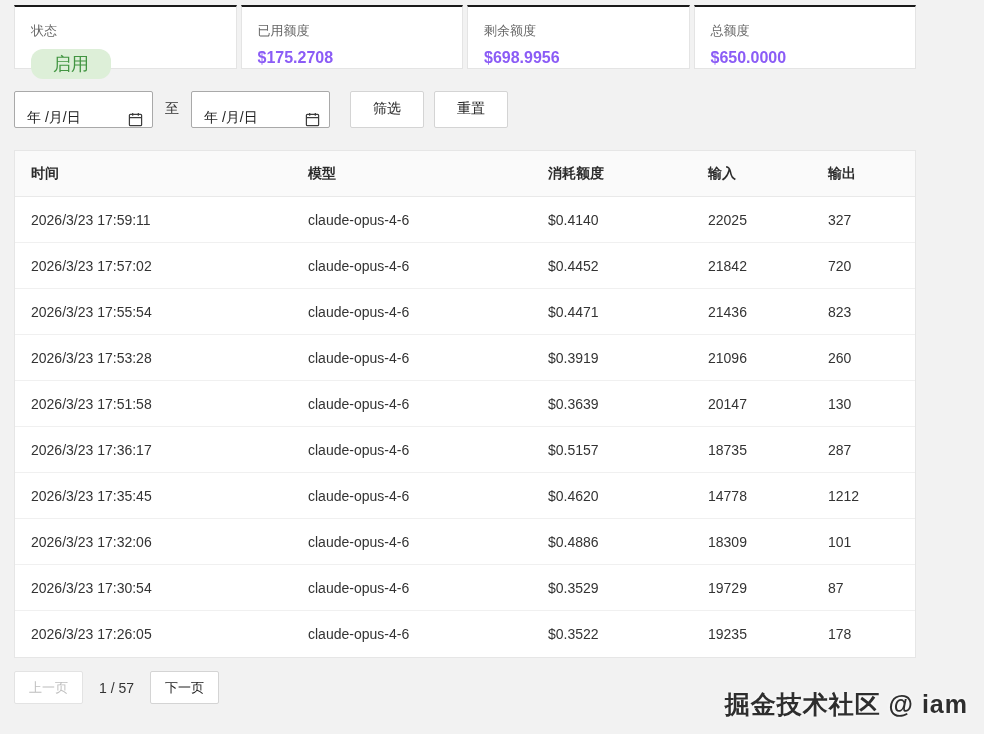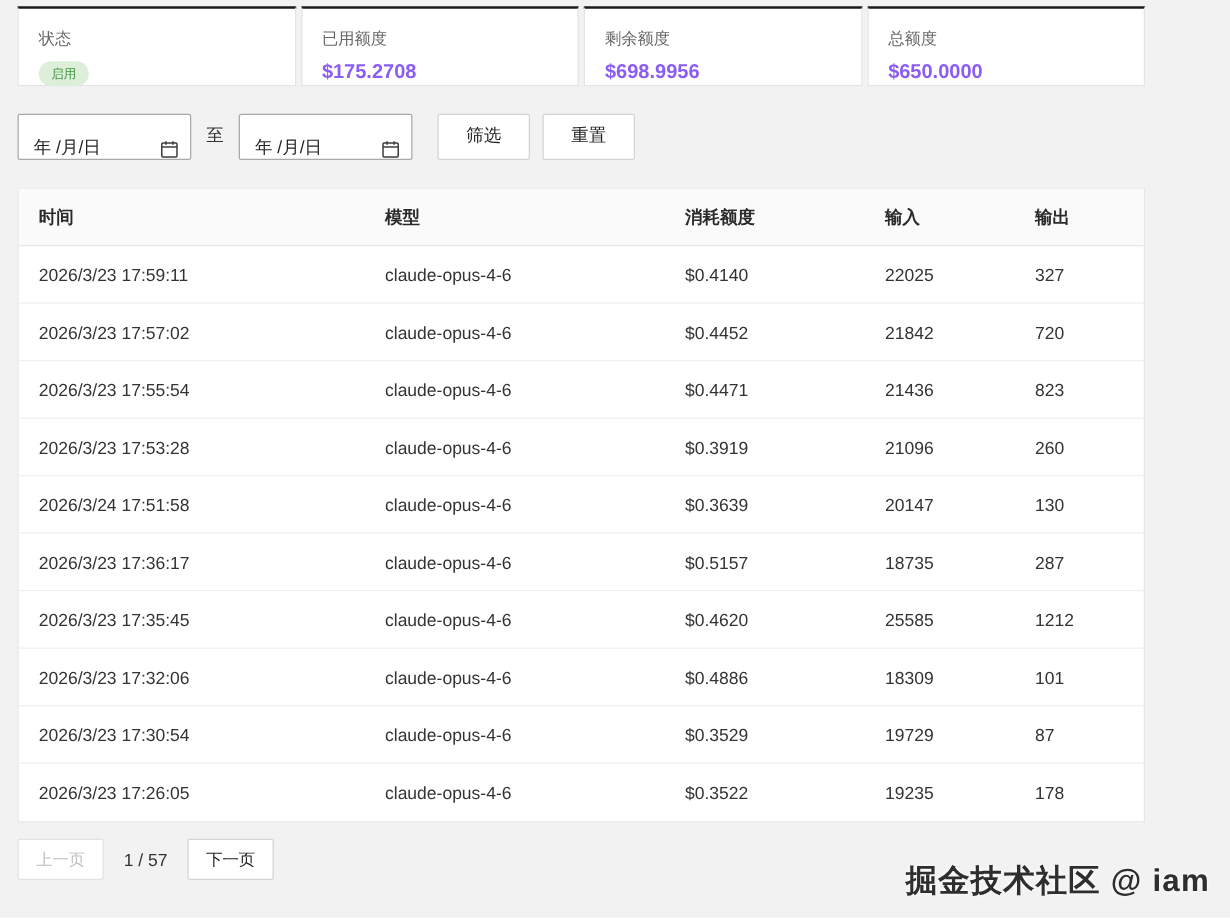--- a/index.html
+++ b/index.html
@@ -20,24 +20,24 @@
     height: 64px;
     background: #fff;
     border: 1px solid #e4e4e4;
     border-top: 2px solid #1a1a1a;
     padding: 15px 16px;
   }
   .stat-label { font-size: 13px; color: #666; margin-bottom: 9px; }
   .stat-value { font-size: 16px; font-weight: bold; color: #8b5cf6; }
   .badge {
     display: inline-block;
-    font-size: 10px;
+    font-size: 18px;
     background: #ddefd8;
     color: #429542;
-    padding: 3px 10px;
+    padding: 3px 22px;
     border-radius: 12px;
   }
 
   
   .filter-row { display: flex; align-items: center; margin-top: 21px; height: 38px; }
   .date-input {
     width: 139px; height: 37px;
     background: #fff;
     border: 1px solid #a9a9a9;
     border-radius: 2px;
@@ -198,38 +198,38 @@
           <div class="tcell">823</div>
         </div>
         <div class="trow">
           <div class="tcell">2026/3/23 17:53:28</div>
           <div class="tcell">claude-opus-4-6</div>
           <div class="tcell">$0.3919</div>
           <div class="tcell">21096</div>
           <div class="tcell">260</div>
         </div>
         <div class="trow">
-          <div class="tcell">2026/3/24 17:51:58</div>
+          <div class="tcell">2026/3/23 17:51:58</div>
           <div class="tcell">claude-opus-4-6</div>
           <div class="tcell">$0.3639</div>
           <div class="tcell">20147</div>
           <div class="tcell">130</div>
         </div>
         <div class="trow">
           <div class="tcell">2026/3/23 17:36:17</div>
           <div class="tcell">claude-opus-4-6</div>
           <div class="tcell">$0.5157</div>
           <div class="tcell">18735</div>
           <div class="tcell">287</div>
         </div>
         <div class="trow">
           <div class="tcell">2026/3/23 17:35:45</div>
           <div class="tcell">claude-opus-4-6</div>
           <div class="tcell">$0.4620</div>
-          <div class="tcell">25585</div>
+          <div class="tcell">14778</div>
           <div class="tcell">1212</div>
         </div>
         <div class="trow">
           <div class="tcell">2026/3/23 17:32:06</div>
           <div class="tcell">claude-opus-4-6</div>
           <div class="tcell">$0.4886</div>
           <div class="tcell">18309</div>
           <div class="tcell">101</div>
         </div>
         <div class="trow">

